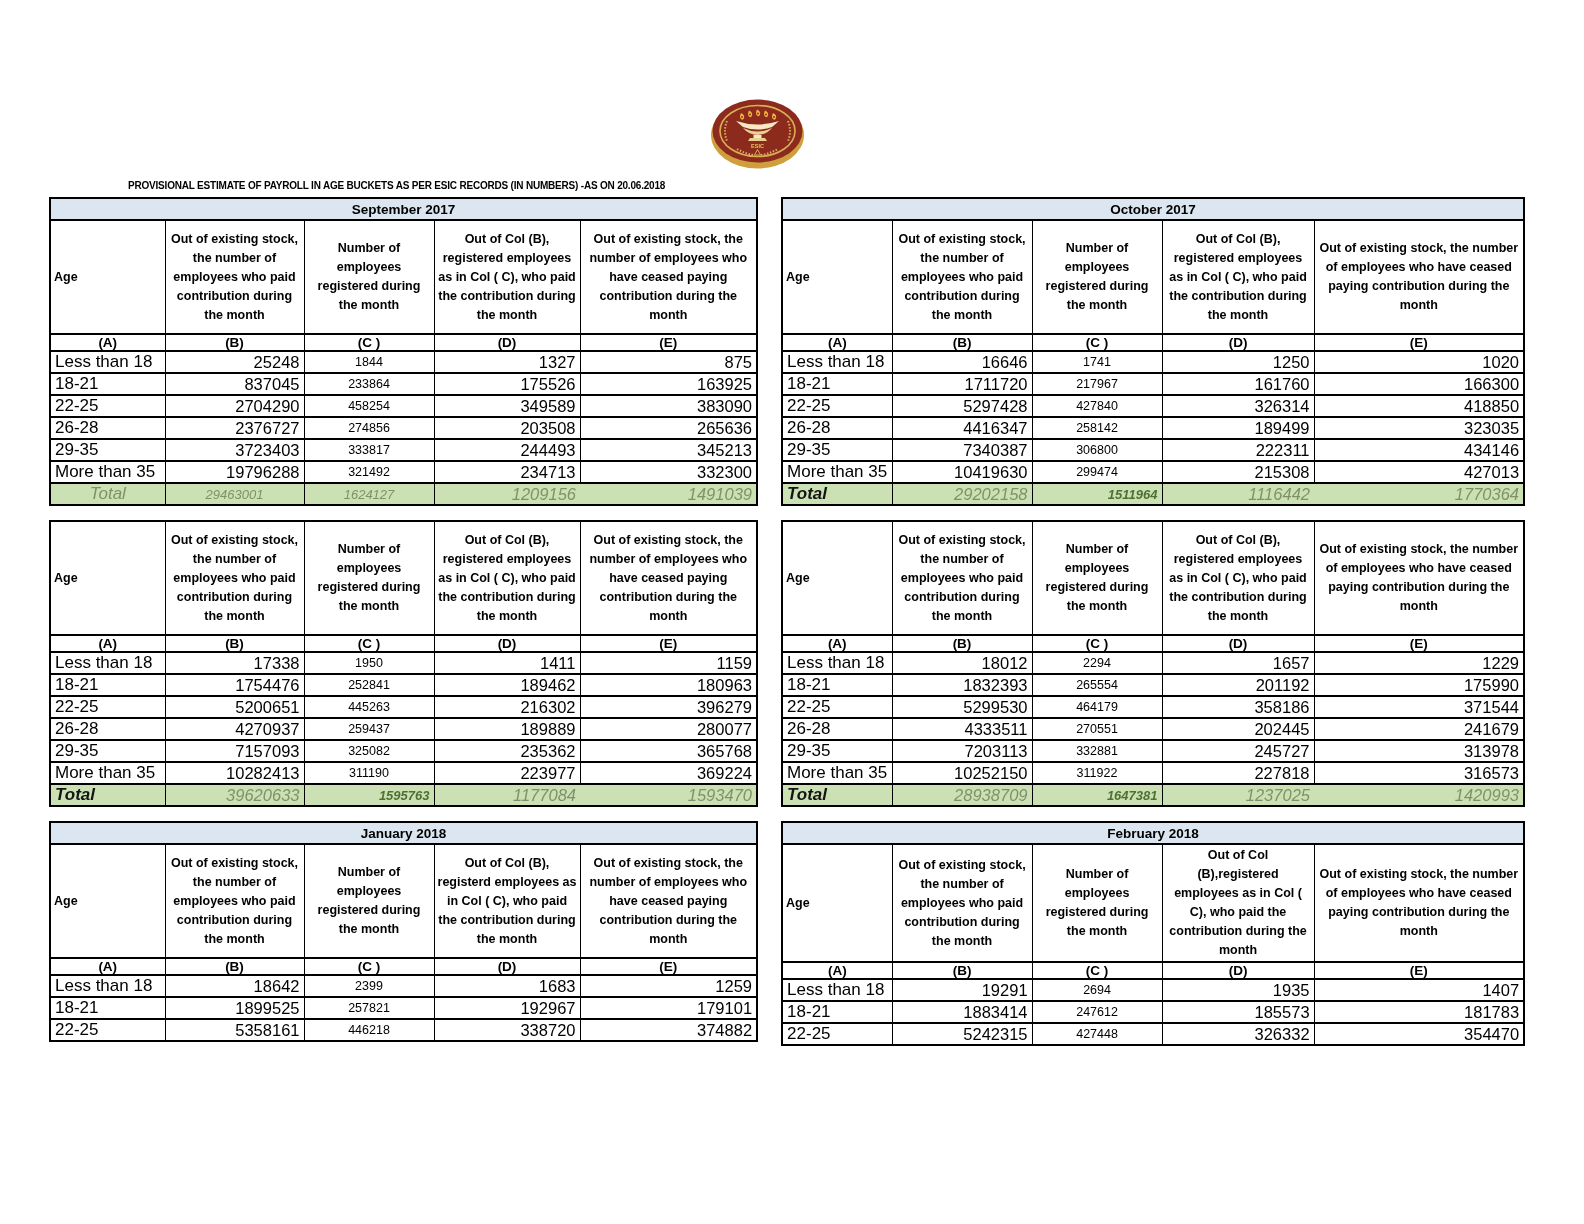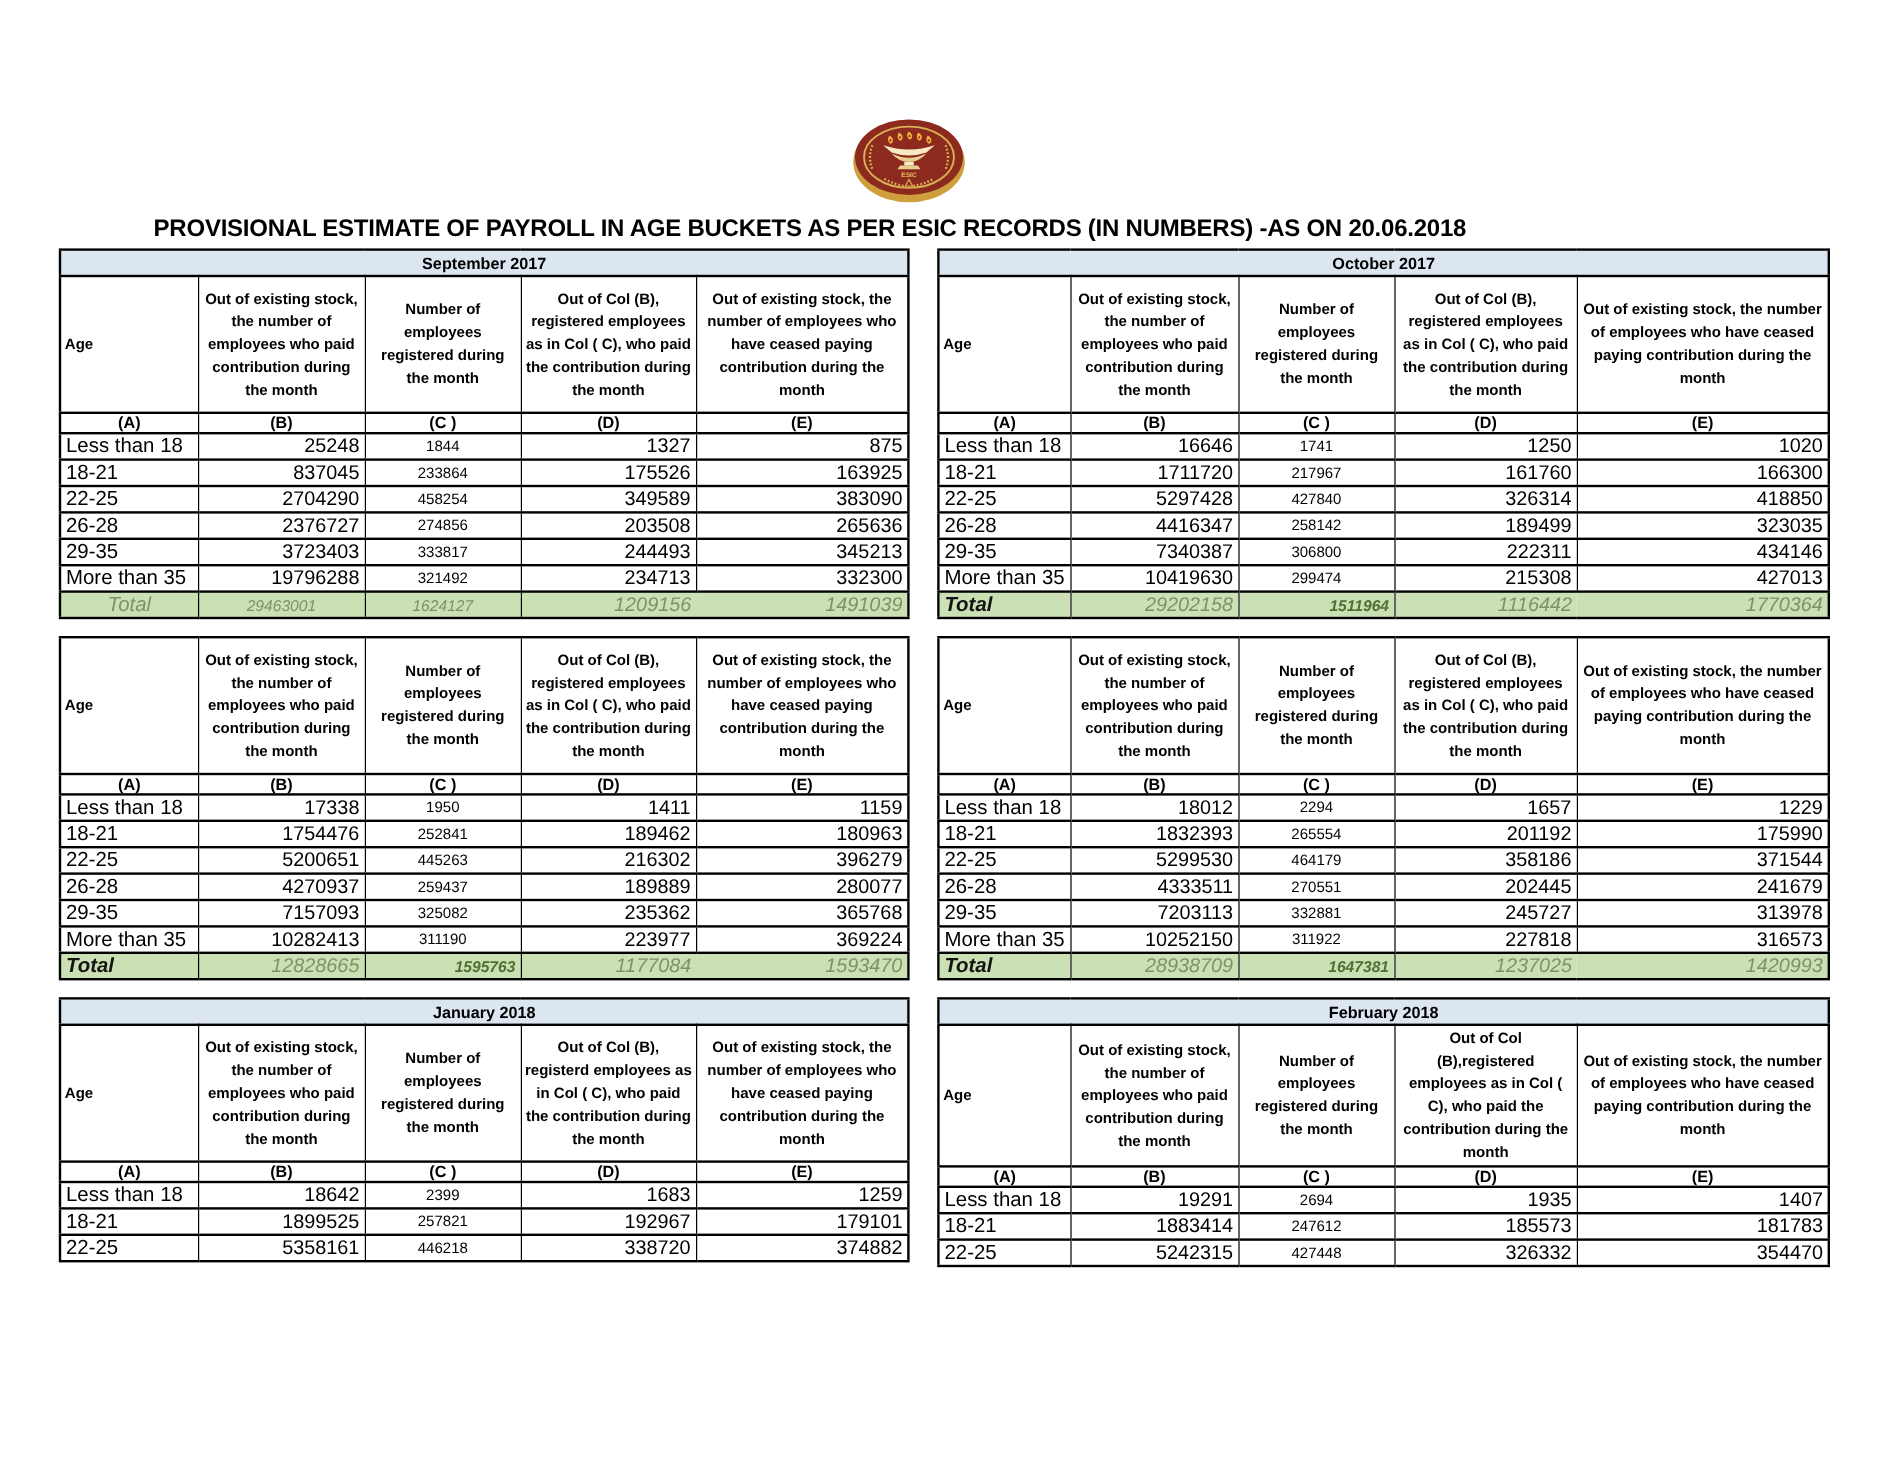--- a/index.html
+++ b/index.html
@@ -4,23 +4,23 @@
 <style>
   html,body{margin:0;padding:0;}
   body{
     width:1584px;height:1224px;position:relative;overflow:hidden;
     background:#ffffff;color:#000;
     font-family:"Liberation Sans", sans-serif;
   }
   .logo{position:absolute;left:710px;top:97px;width:95px;height:73px;}
   .doc-title{
     position:absolute;left:128px;top:180px;white-space:nowrap;
-    font-size:20px;font-weight:bold;letter-spacing:-0.2px;
+    font-size:10px;font-weight:bold;letter-spacing:-0.2px;
   }
-  .bands{position:absolute;left:33px;top:207px;padding-left:16px;}
+  .bands{position:absolute;left:33px;top:197px;padding-left:16px;}
   .band{display:flex;gap:23px;margin-bottom:14px;align-items:flex-start;}
 
   table.month-table{
     border-collapse:collapse;table-layout:fixed;background:#fff;
     border:2px solid #000;
   }
   .t-left{width:707px;}
   .t-right{width:742px;}
   .t-left  col.c1{width:115px}.t-left  col.c2{width:139px}.t-left  col.c3{width:130px}.t-left  col.c4{width:146px}.t-left  col.c5{width:177px}
   .t-right col.c1{width:110px}.t-right col.c2{width:140px}.t-right col.c3{width:130px}.t-right col.c4{width:152px}.t-right col.c5{width:210px}
@@ -321,21 +321,21 @@
           </tr>
           <tr>
             <td class="col-a">More than 35</td>
             <td class="col-b">10282413</td>
             <td class="col-c">311190</td>
             <td class="col-d">223977</td>
             <td class="col-e">369224</td>
           </tr>
           <tr class="total-row v-leftbold">
             <td class="col-a">Total</td>
-            <td class="col-b">12828665</td>
+            <td class="col-b">39620633</td>
             <td class="col-c">1595763</td>
             <td class="col-d">1177084</td>
             <td class="col-e">1593470</td>
           </tr>
         </tbody>
   </table>
 
   <table class="month-table t-right">
     <colgroup>
       <col class="c1">

